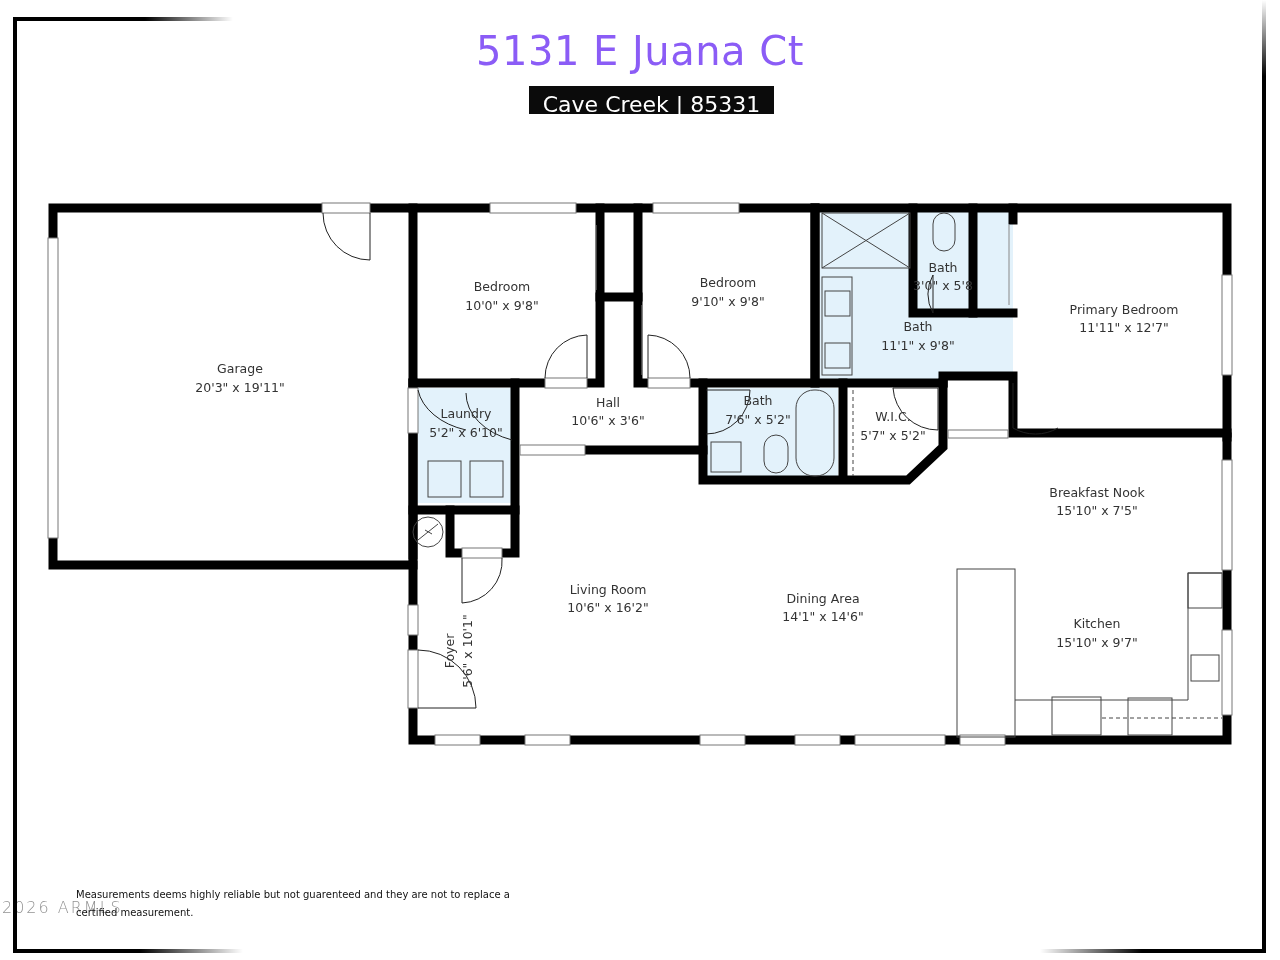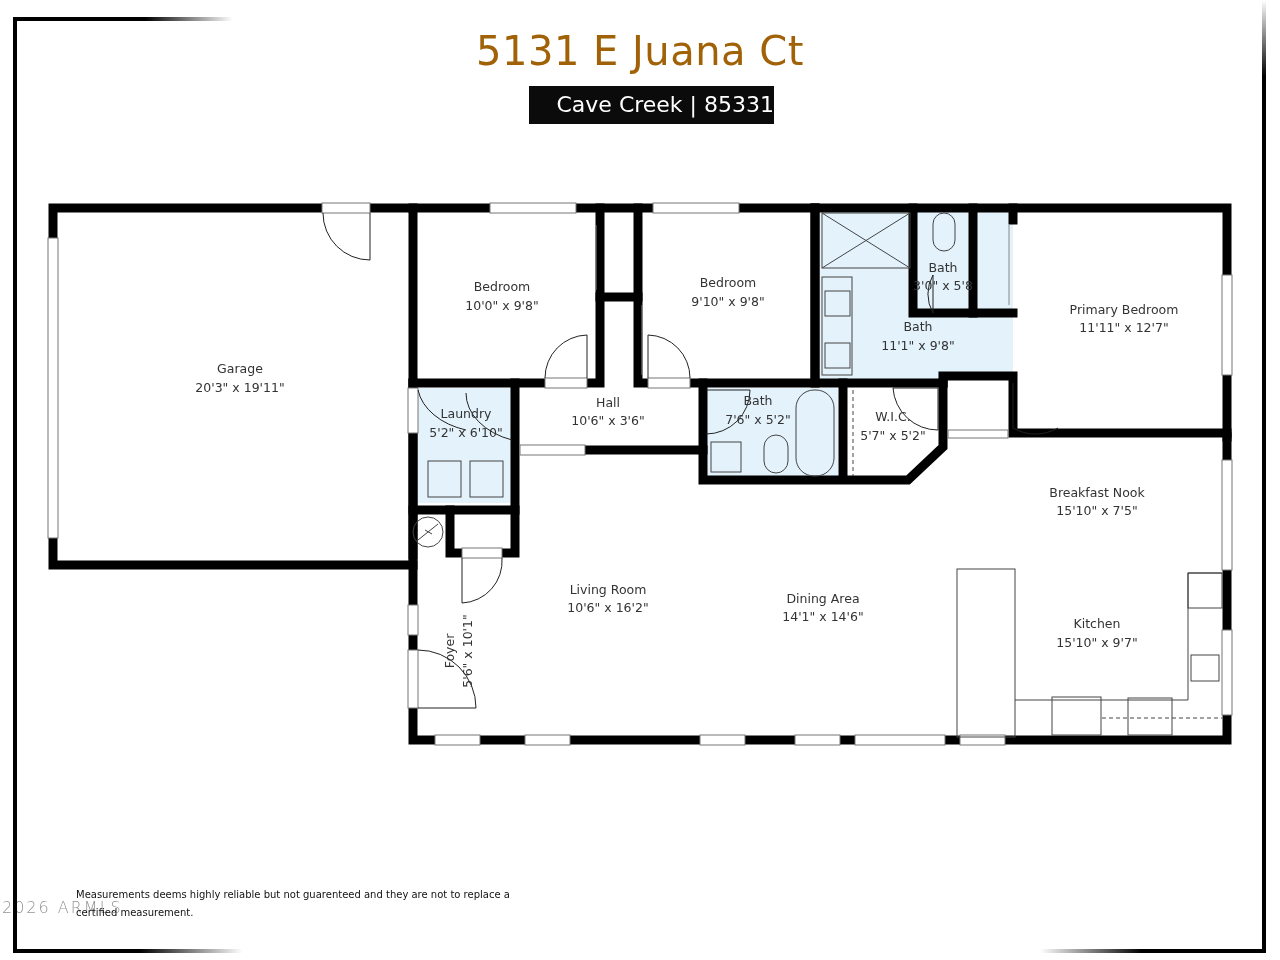--- a/index.html
+++ b/index.html
@@ -2,22 +2,22 @@
 <html><head>
   <meta charset="utf-8">
   <style>
     html, body { margin:0; padding:0; background:#ffffff; }
     body { width:1280px; height:960px; position:relative; overflow:hidden; font-family:"DejaVu Sans", sans-serif; }
     .frame-top { position:absolute; left:13px; top:17px; width:220px; height:4px; background:linear-gradient(90deg,#000 60%,rgba(0,0,0,0)); }
     .frame-left { position:absolute; left:13px; top:17px; width:4px; height:936px; background:#000; }
     .frame-bottom-l { position:absolute; left:13px; top:949px; width:230px; height:4px; background:linear-gradient(90deg,#000 55%,rgba(0,0,0,0)); }
     .frame-right { position:absolute; left:1262px; top:0px; width:4px; height:953px; background:linear-gradient(180deg,rgba(0,0,0,0) 0%,#000 8%,#000 100%); }
     .frame-bottom-r { position:absolute; left:1040px; top:949px; width:226px; height:4px; background:linear-gradient(90deg,rgba(0,0,0,0),#000 45%); }
-    .title { position:absolute; left:0; width:1280px; top:28px; text-align:center; font-family:"DejaVu Sans", sans-serif; font-size:40px; color:#a16207; letter-spacing:0.5px; }
-    .subtitle { position:absolute; left:529px; top:86px; width:245px; height:38px; background:#0b0b0b; color:#fff; font-size:22px; line-height:38px; text-align:right; font-family:"DejaVu Sans", sans-serif; }
+    .title { position:absolute; left:0; width:1280px; top:28px; text-align:center; font-family:"DejaVu Sans", sans-serif; font-size:40px; color:#8b5cf6; letter-spacing:0.5px; }
+    .subtitle { position:absolute; left:529px; top:86px; width:245px; height:28px; background:#0b0b0b; color:#fff; font-size:22px; line-height:38px; text-align:center; font-family:"DejaVu Sans", sans-serif; }
     svg.plan { position:absolute; left:0; top:0; }
     .lbl { font-family:"DejaVu Sans", sans-serif; font-size:12.5px; fill:#333; text-anchor:middle; }
     .disclaimer { position:absolute; left:76px; top:886px; width:440px; font-size:10px; line-height:18px; color:#111; }
     .watermark { position:absolute; left:2px; top:898px; font-size:16px; color:rgba(0,0,0,0.45); letter-spacing:2px; font-weight:200; }
   </style>
 </head>
 <body>
 
 <div class="frame-top"></div>
 <div class="frame-left"></div>

